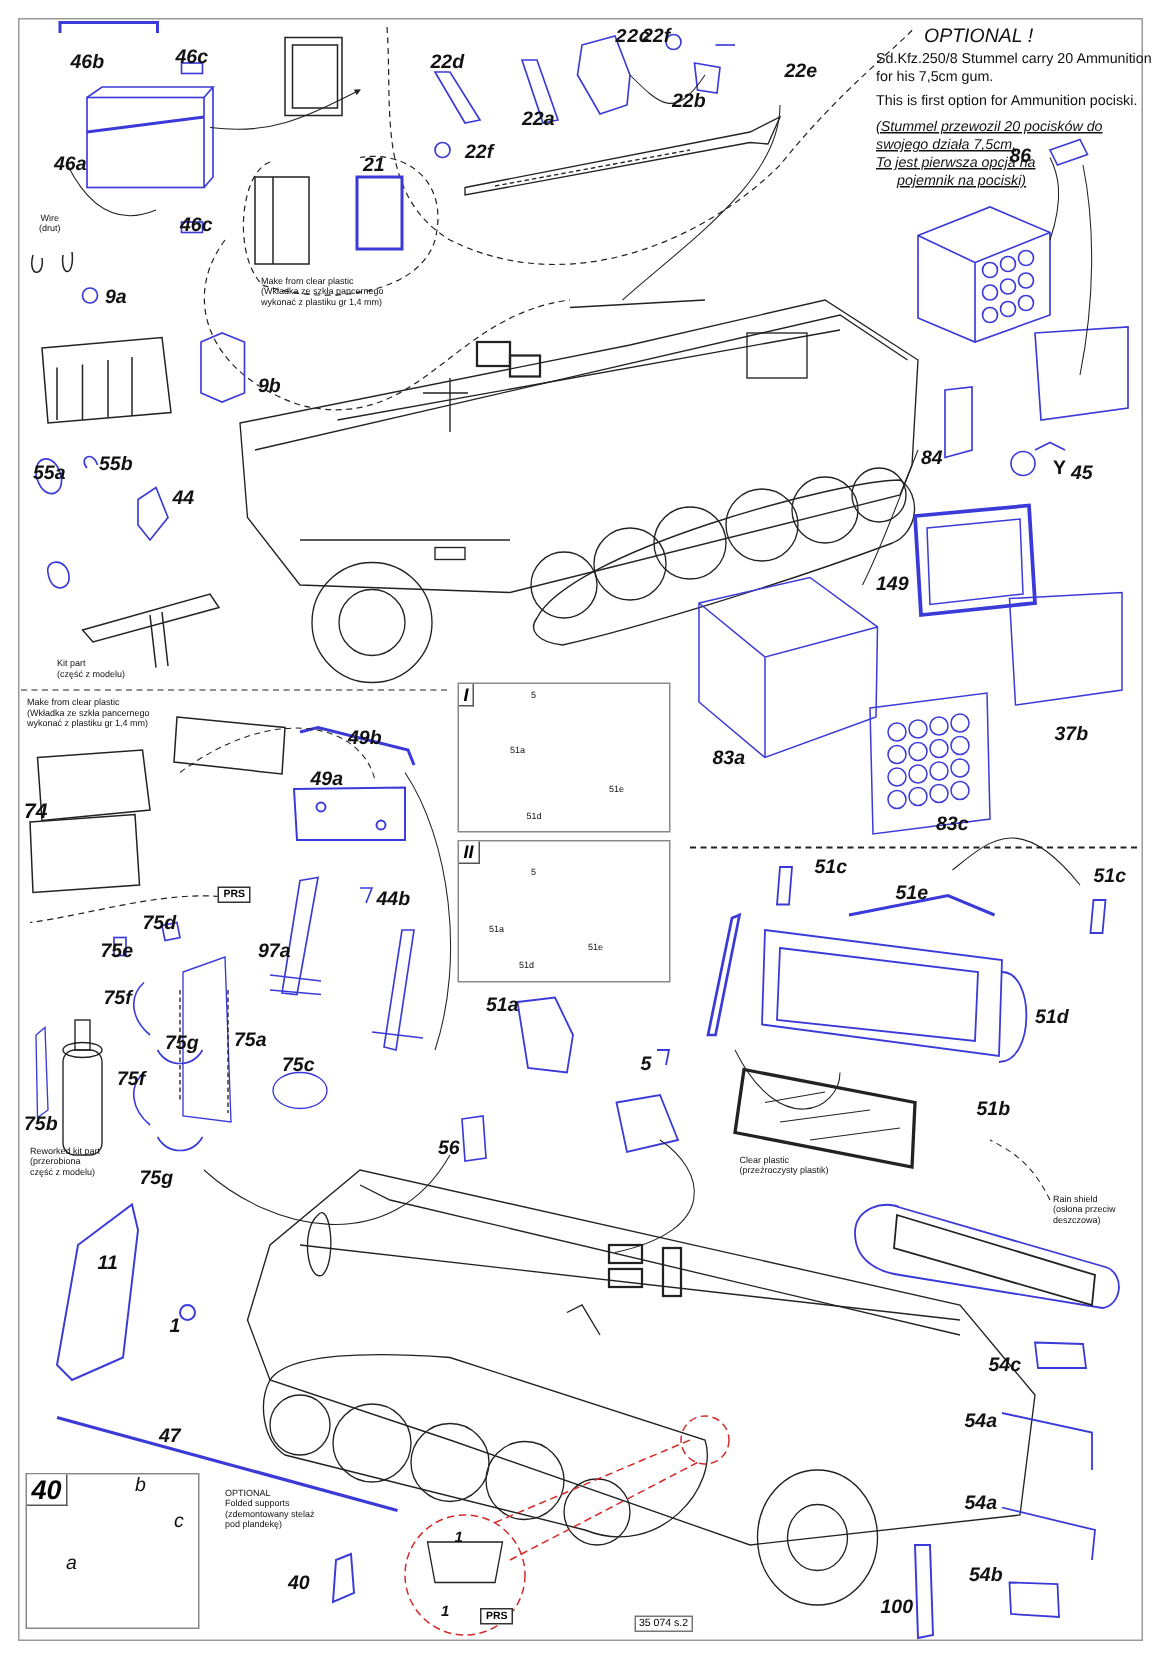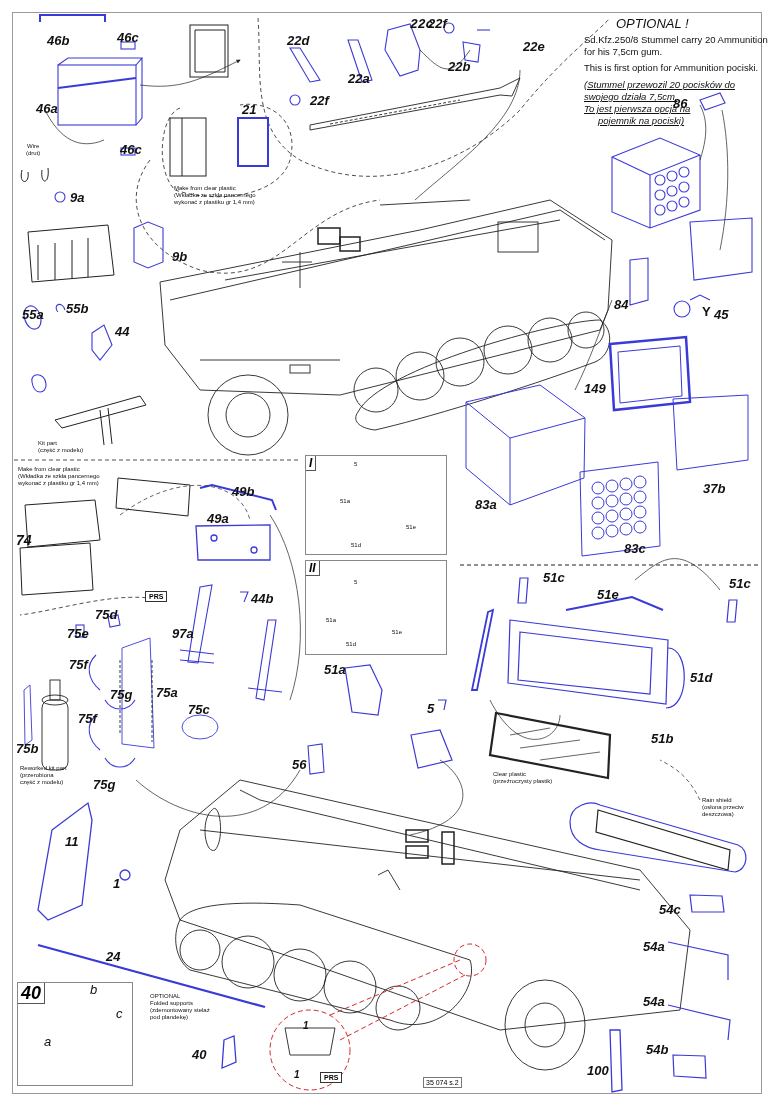--- a/index.html
+++ b/index.html
@@ -380,21 +380,21 @@
 <div class="lbl" style="left:543px;top:571px;">51c</div>
 <div class="lbl" style="left:597px;top:588px;">51e</div>
 <div class="lbl" style="left:729px;top:577px;">51c</div>
 <div class="lbl" style="left:690px;top:671px;">51d</div>
 <div class="lbl" style="left:324px;top:663px;">51a</div>
 <div class="lbl" style="left:427px;top:702px;">5</div>
 <div class="lbl" style="left:651px;top:732px;">51b</div>
 <div class="lbl" style="left:292px;top:758px;">56</div>
 <div class="lbl" style="left:32px;top:835px;margin-left:33px;">11</div>
 <div class="lbl" style="left:113px;top:877px;">1</div>
-<div class="lbl" style="left:106px;top:950px;">24</div>
+<div class="lbl" style="left:106px;top:950px;">47</div>
 <div class="lbl" style="left:192px;top:1048px;">40</div>
 <div class="lbl" style="left:303px;top:1021px;font-size:10px;">1</div>
 <div class="lbl" style="left:294px;top:1070px;font-size:10px;">1</div>
 <div class="lbl" style="left:659px;top:903px;">54c</div>
 <div class="lbl" style="left:643px;top:940px;">54a</div>
 <div class="lbl" style="left:643px;top:995px;">54a</div>
 <div class="lbl" style="left:646px;top:1043px;">54b</div>
 <div class="lbl" style="left:587px;top:1064px;">100</div>
 
 <div class="page-code">35 074 s.2</div>

